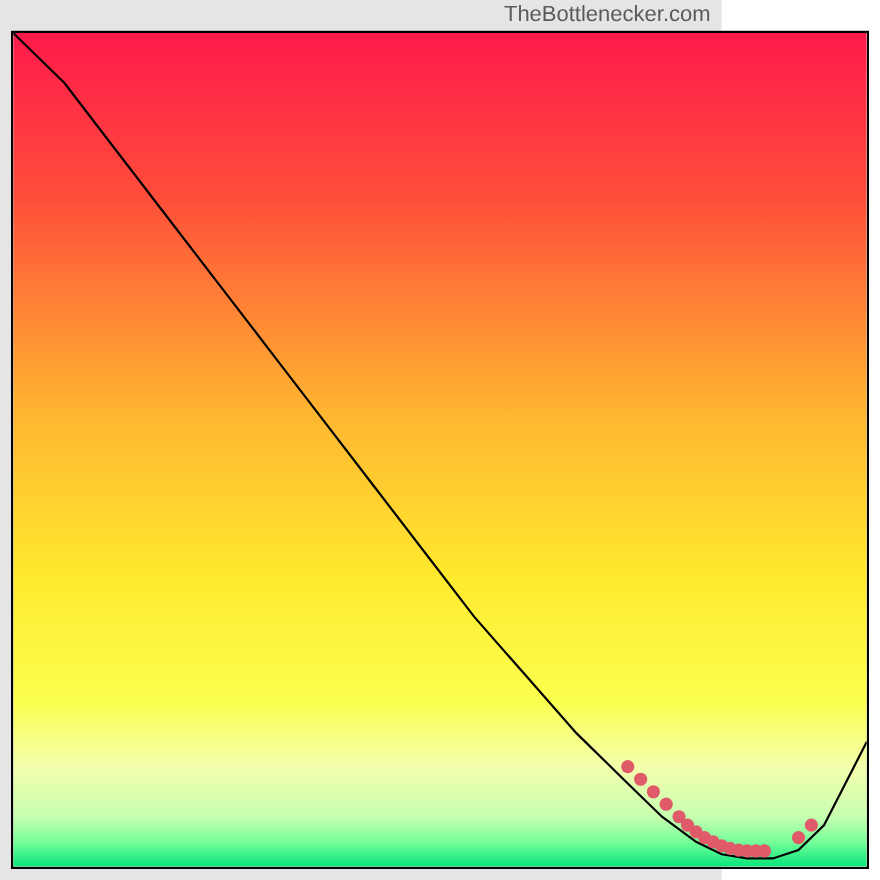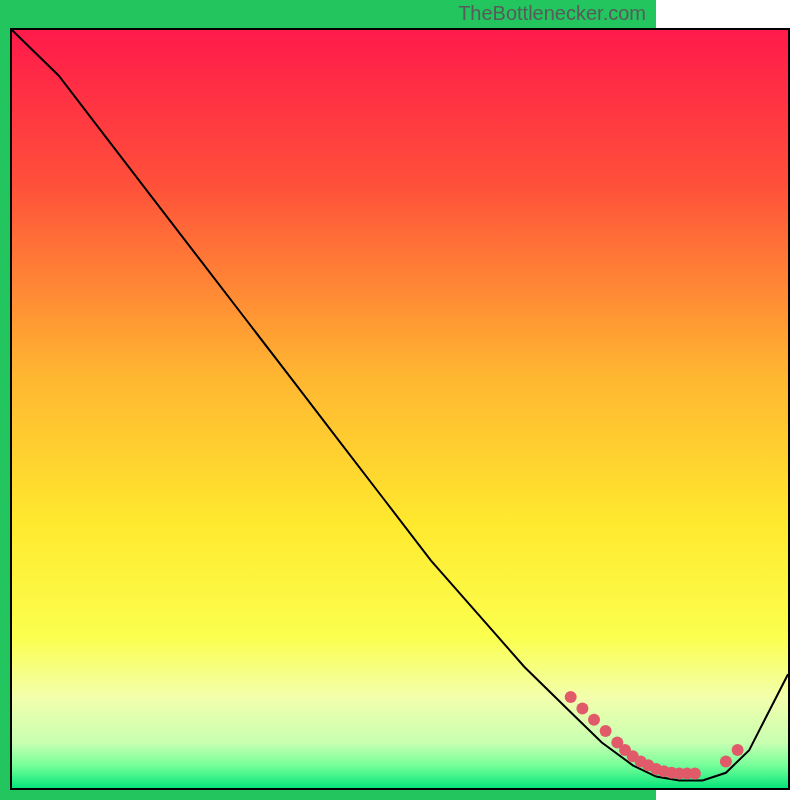--- a/index.html
+++ b/index.html
@@ -7,21 +7,21 @@
     padding: 0;
     width: 800px;
     height: 800px;
     overflow: hidden;
     font-family: Arial, sans-serif;
   }
   .container {
     position: relative;
     width: 656px;
     height: 800px;
-    background: #22c55e;
+    background: #e5e5e5;
   }
   .attribution {
     position: absolute;
     top: 2px;
     right: 10px;
     font-size: 20px;
     color: #5a5a5a;
     font-weight: 500;
   }
   .plot-area {

